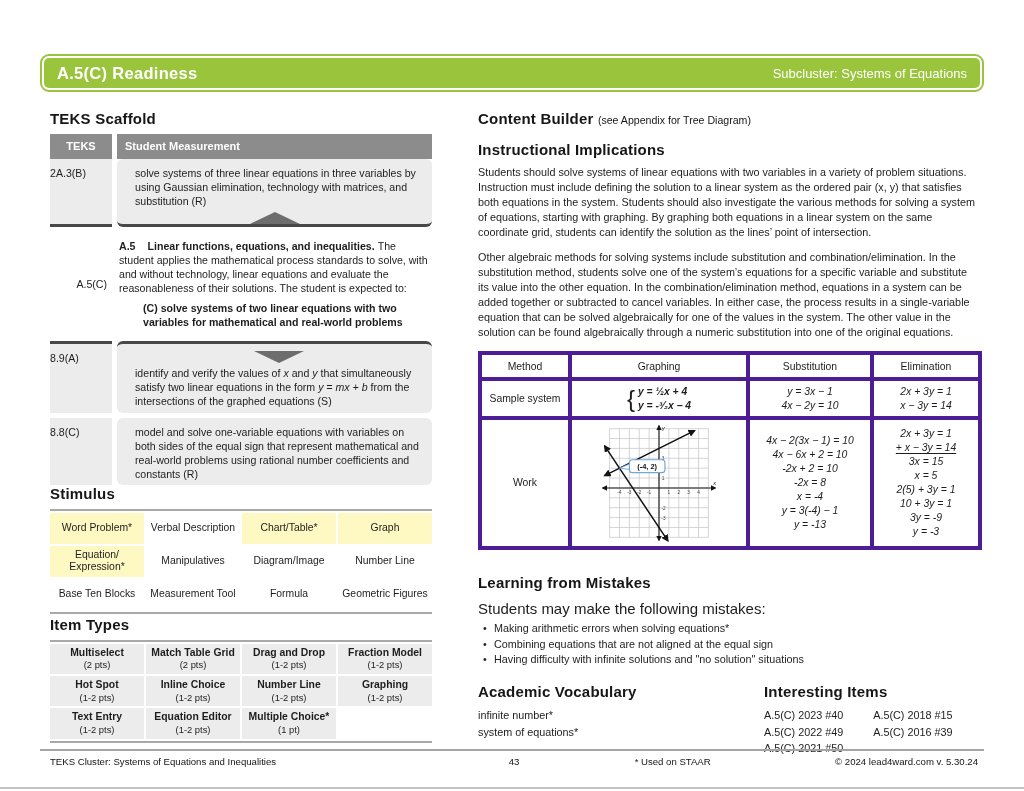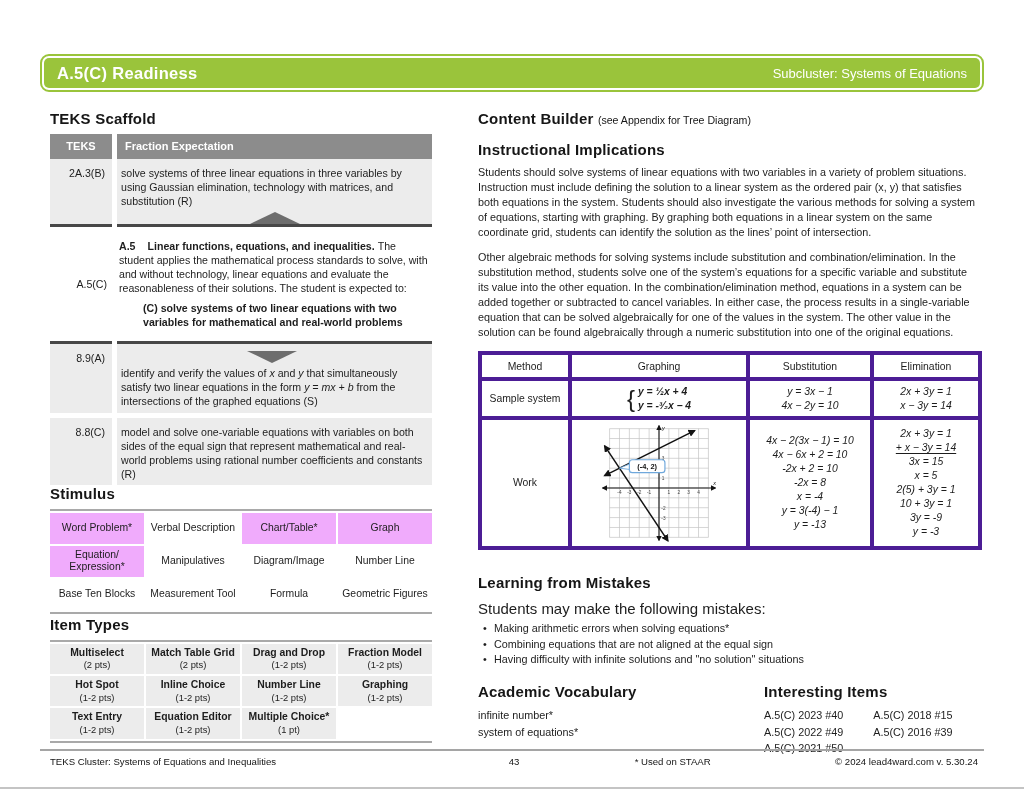--- a/index.html
+++ b/index.html
@@ -22,22 +22,22 @@
   .columns{position:absolute;top:110px;left:50px;right:46px;display:flex;gap:46px;}
   .col-left{width:382px;flex:none;}
   .col-right{flex:1;min-width:0;}
   h2.sec{font-size:15px;font-weight:bold;color:#161616;margin:0 0 7px 0;letter-spacing:.2px;}
 
   
   .scaffold{display:grid;grid-template-columns:62px 1fr;column-gap:5px;font-size:10.6px;line-height:1.33;}
   .sc-head{background:#8c8c8c;color:#fff;font-weight:bold;font-size:11px;padding:5px 0;}
   .sc-head.code{text-align:center;}
   .sc-head.exp{padding-left:8px;}
-  .sc-code{background:#ececec;text-align:right;padding:7px 7px 0 0;}
-  .sc-exp{background:#ececec;padding:7px 9px 4px 4px;}
+  .sc-code{background:#ececec;padding:7px 7px 0 0;}
+  .sc-exp{background:#ececec;padding:7px 9px 4px 18px;border-radius:6px;}
   .dark-bottom{border-bottom:3px solid #474747;}
   .dark-top{border-top:3px solid #474747;}
   .sc-exp1{position:relative;padding-bottom:16px;}
   .tri-up{position:absolute;bottom:0;left:50%;transform:translateX(-50%);width:0;height:0;
     border-left:25px solid transparent;border-right:25px solid transparent;border-bottom:12px solid #6d6d6d;}
   .sc-code-focus{background:#fff;display:flex;align-items:center;justify-content:flex-end;
     padding-right:5px;font-size:10.6px;}
   .sc-exp-focus{background:#fff;padding:12px 0 12px 2px;}
   .sc-exp-focus .clause{margin:6px 0 0 24px;font-weight:bold;}
   .b{font-weight:bold;}
@@ -46,21 +46,21 @@
   .tri-down{width:0;height:0;border-left:25px solid transparent;border-right:25px solid transparent;
     border-top:12px solid #6d6d6d;margin:0 auto 3px auto;}
   .it{font-style:italic;}
   .row-gap-top{margin-top:5px;}
 
   
   .mini-table{display:grid;grid-template-columns:repeat(4,1fr);gap:2px;
     border-top:2px solid #a9a9a9;border-bottom:2px solid #a9a9a9;padding:2px 0;margin-bottom:2px;}
   .stim-cell{min-height:27px;display:flex;align-items:center;justify-content:center;text-align:center;
     font-size:10.4px;line-height:1.18;padding:2px 4px;background:#fff;}
-  .stim-cell.shaded{background:#f0abfc;}
+  .stim-cell.shaded{background:#fef9c3;}
   .item-cell{background:#ececec;text-align:center;padding:3px 2px;min-height:23px;}
   .item-cell.empty{background:#fff;}
   .item-name{display:block;font-size:10.4px;font-weight:bold;line-height:1.2;}
   .item-pts{display:block;font-size:9.4px;line-height:1.25;}
   .sect-gap{margin-top:16px;}
 
   
   .cb-note{font-size:10.6px;font-weight:normal;letter-spacing:0;}
   .bullets{margin:4px 0 0 2px;font-size:10.8px;line-height:1.45;}
   .bullets div{position:relative;padding-left:14px;}
@@ -112,21 +112,21 @@
   </div>
 
   <div class="columns">
 
     <div class="col-left">
 
       <h2 class="sec">TEKS Scaffold</h2>
 
       <div class="scaffold">
         <div class="sc-head code">TEKS</div>
-        <div class="sc-head exp">Fraction Expectation</div>
+        <div class="sc-head exp">Student Measurement</div>
 
         <div class="sc-code dark-bottom">2A.3(B)</div>
         <div class="sc-exp sc-exp1 dark-bottom">
           <span>solve systems of three linear equations in three variables by using Gaussian elimination, technology with matrices, and substitution (R)</span>
           <span class="tri-up"></span>
         </div>
 
         <div class="sc-code-focus">A.5(C)</div>
         <div class="sc-exp-focus">
           <div>

